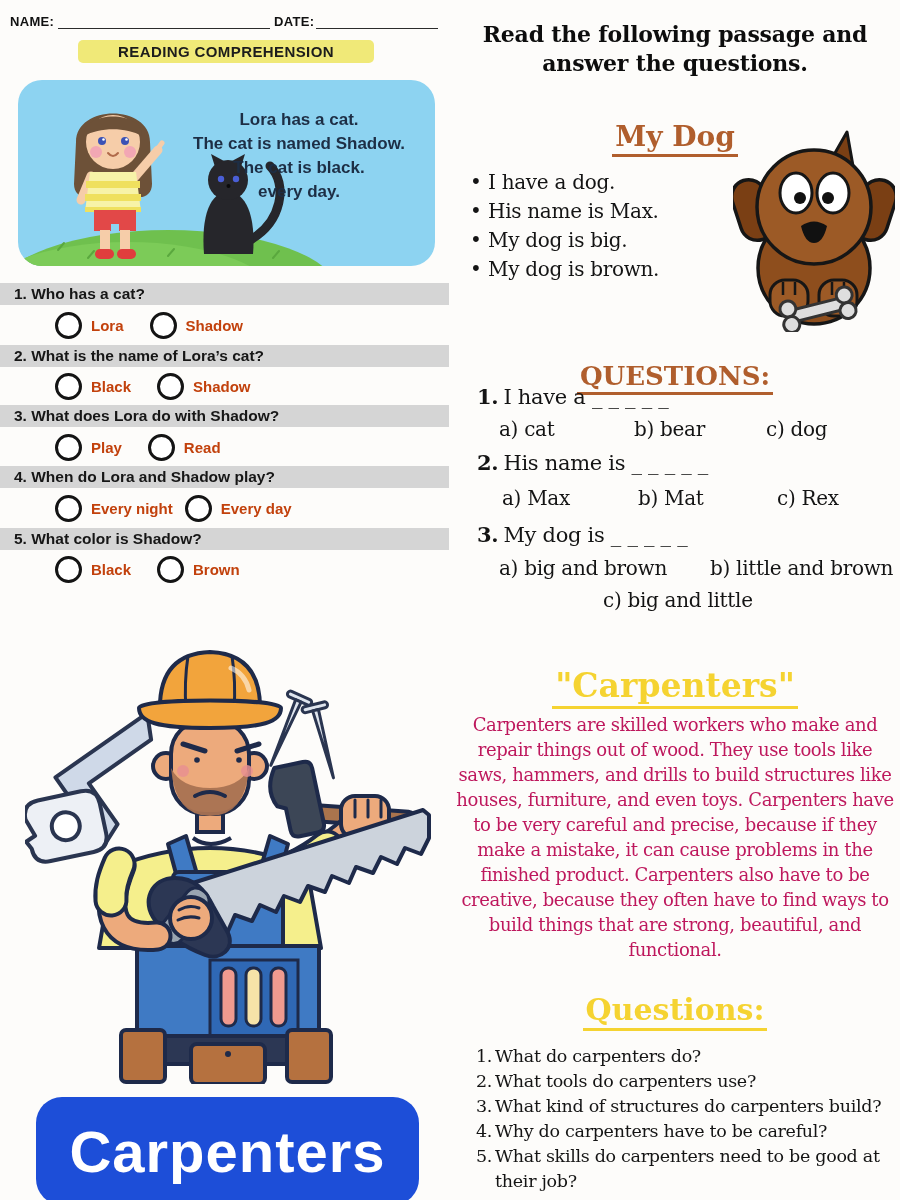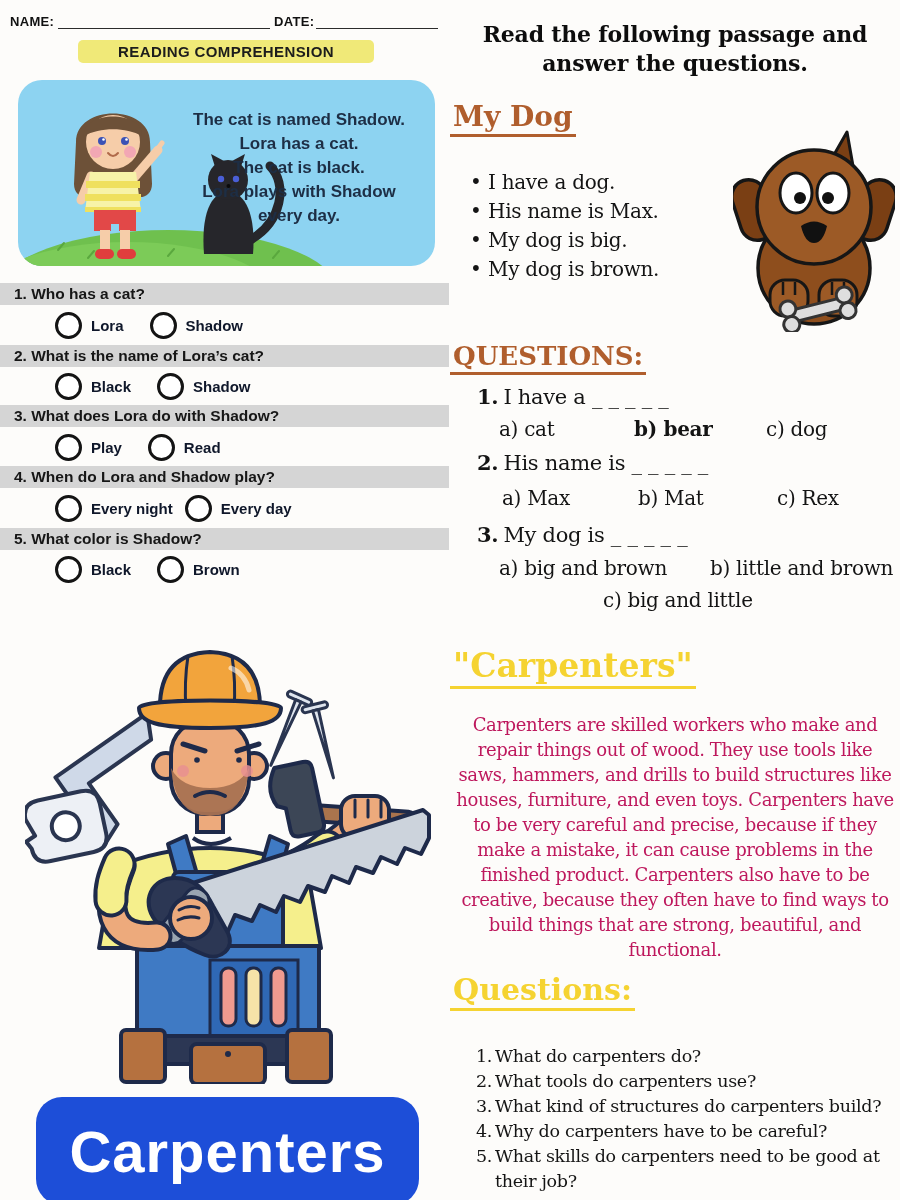--- a/index.html
+++ b/index.html
@@ -15,28 +15,28 @@
   .nline{width:212px;margin:0 4px;}
   .dline{width:122px;margin-left:2px;}
   .title-bar{left:78px;top:40px;width:296px;height:23px;background:#f0e978;border-radius:5px;display:flex;align-items:center;justify-content:center;font-size:15px;font-weight:bold;color:#1c1c1c;letter-spacing:.4px;}
   .blue-box{left:18px;top:80px;width:417px;height:186px;background:#8dd3f1;border-radius:24px;overflow:hidden;}
   .blue-box svg{position:absolute;left:0;top:0;}
   .box-passage{position:absolute;left:150px;top:28px;width:262px;text-align:center;font-size:17px;line-height:24px;font-weight:bold;color:#1d2e45;}
   .qbar{left:0;width:449px;height:22px;background:#d5d5d5;display:flex;align-items:center;padding-left:14px;box-sizing:border-box;font-size:15.5px;font-weight:bold;color:#161616;}
   .optrow{left:55px;display:flex;align-items:center;gap:26px;height:24px;}
   .opt{display:flex;align-items:center;gap:9px;}
   .radio{width:21px;height:21px;border:3px solid #141414;border-radius:50%;background:#fff;flex:0 0 auto;}
-  .optlabel{font-size:15px;font-weight:bold;color:#0f172a;}
+  .optlabel{font-size:15px;font-weight:bold;color:#c2410c;}
   .carp-illu{left:25px;top:616px;width:410px;height:468px;}
   .banner{left:36px;top:1097px;width:383px;height:108px;background:#1d4ed8;border-radius:26px;display:flex;align-items:center;justify-content:center;}
   .banner-text{font-size:58px;font-weight:bold;color:#ffffff;letter-spacing:1px;}
   
   .rcol{position:absolute;left:450px;top:0;width:450px;height:1200px;color:#141414;}
   .instruction{left:1px;top:20px;width:448px;text-align:center;font-size:22px;line-height:29px;font-weight:bold;color:#0d0d0d;letter-spacing:-0.2px;}
-  .center-head{width:450px;}
+  .center-head{width:450px;text-align:center;margin-top:20px;}
   .head-orange{color:#b05e2d;font-weight:bold;display:inline-block;border-bottom:3px solid #b05e2d;padding:0 3px 1px 3px;}
   .head-yellow{color:#f5d331;font-weight:bold;display:inline-block;border-bottom:3px solid #f5d331;padding:0 3px 1px 3px;}
   .mydog{top:100px;font-size:28px;}
   .qhead{top:341px;font-size:26px;}
   .carphead{top:646px;font-size:33px;}
   .q2head{top:972px;font-size:30px;}
   .facts{left:20px;top:168px;width:290px;}
   .fact{display:flex;align-items:flex-start;font-size:20px;line-height:29px;letter-spacing:-0.3px;}
   .bullet{width:18px;flex:0 0 auto;font-size:20px;}
   .dog-illu{left:283px;top:130px;width:162px;height:202px;}
@@ -105,24 +105,23 @@
           <rect x="67" y="114" width="56" height="7" fill="#efe05e"></rect>
           <rect x="67" y="127" width="56" height="5" fill="#efe05e"></rect>
           <path d="M76,130 h42 v21 h-17 v-7 h-8 v7 h-17 z" fill="#e24848"></path>
           <rect x="82" y="150" width="10" height="22" fill="#f6cda9"></rect>
           <rect x="102" y="150" width="10" height="22" fill="#f6cda9"></rect>
           <rect x="77" y="169" width="19" height="10" rx="5" fill="#e03d3d"></rect>
           <rect x="99" y="169" width="19" height="10" rx="5" fill="#e03d3d"></rect>
         </g>
       </svg>
       <div class="box-passage sans">
+        <div>Lora has a cat.</div>
         <div>The cat is named Shadow.</div>
-        <div>Lora has a cat.</div>
         <div>The cat is black.</div>
-        <div>Lora plays with Shadow</div>
         <div>every day.</div>
       </div>
     </div>
 
     <div class="abs qbar" style="top:283px;">1. Who has a cat?</div>
     <div class="abs optrow" style="top:313px;">
       <span class="opt">
           <span class="radio"></span>
           <span class="optlabel">Lora</span>
         </span>
@@ -329,21 +328,21 @@
 
     <div class="abs center-head qhead">
       <span class="head-orange">QUESTIONS:</span>
     </div>
 
     <div class="abs" style="left:27px;top:384px;">
       <span class="fq-num">1.</span>
       <span class="fq-stem">I have a _ _ _ _ _</span>
     </div>
     <span class="abs fq-opt" style="left:49px;top:417px;">a) cat</span>
-    <span class="abs fq-opt" style="left:184px;top:417px;font-weight:bold;">b) bear</span>
+    <span class="abs fq-opt" style="left:184px;top:417px;">b) bear</span>
     <span class="abs fq-opt" style="left:316px;top:417px;">c) dog</span>
 
     <div class="abs" style="left:27px;top:450px;">
       <span class="fq-num">2.</span>
       <span class="fq-stem">His name is _ _ _ _ _</span>
     </div>
     <span class="abs fq-opt" style="left:52px;top:486px;">a) Max</span>
     <span class="abs fq-opt" style="left:188px;top:486px;">b) Mat</span>
     <span class="abs fq-opt" style="left:327px;top:486px;">c) Rex</span>
 

